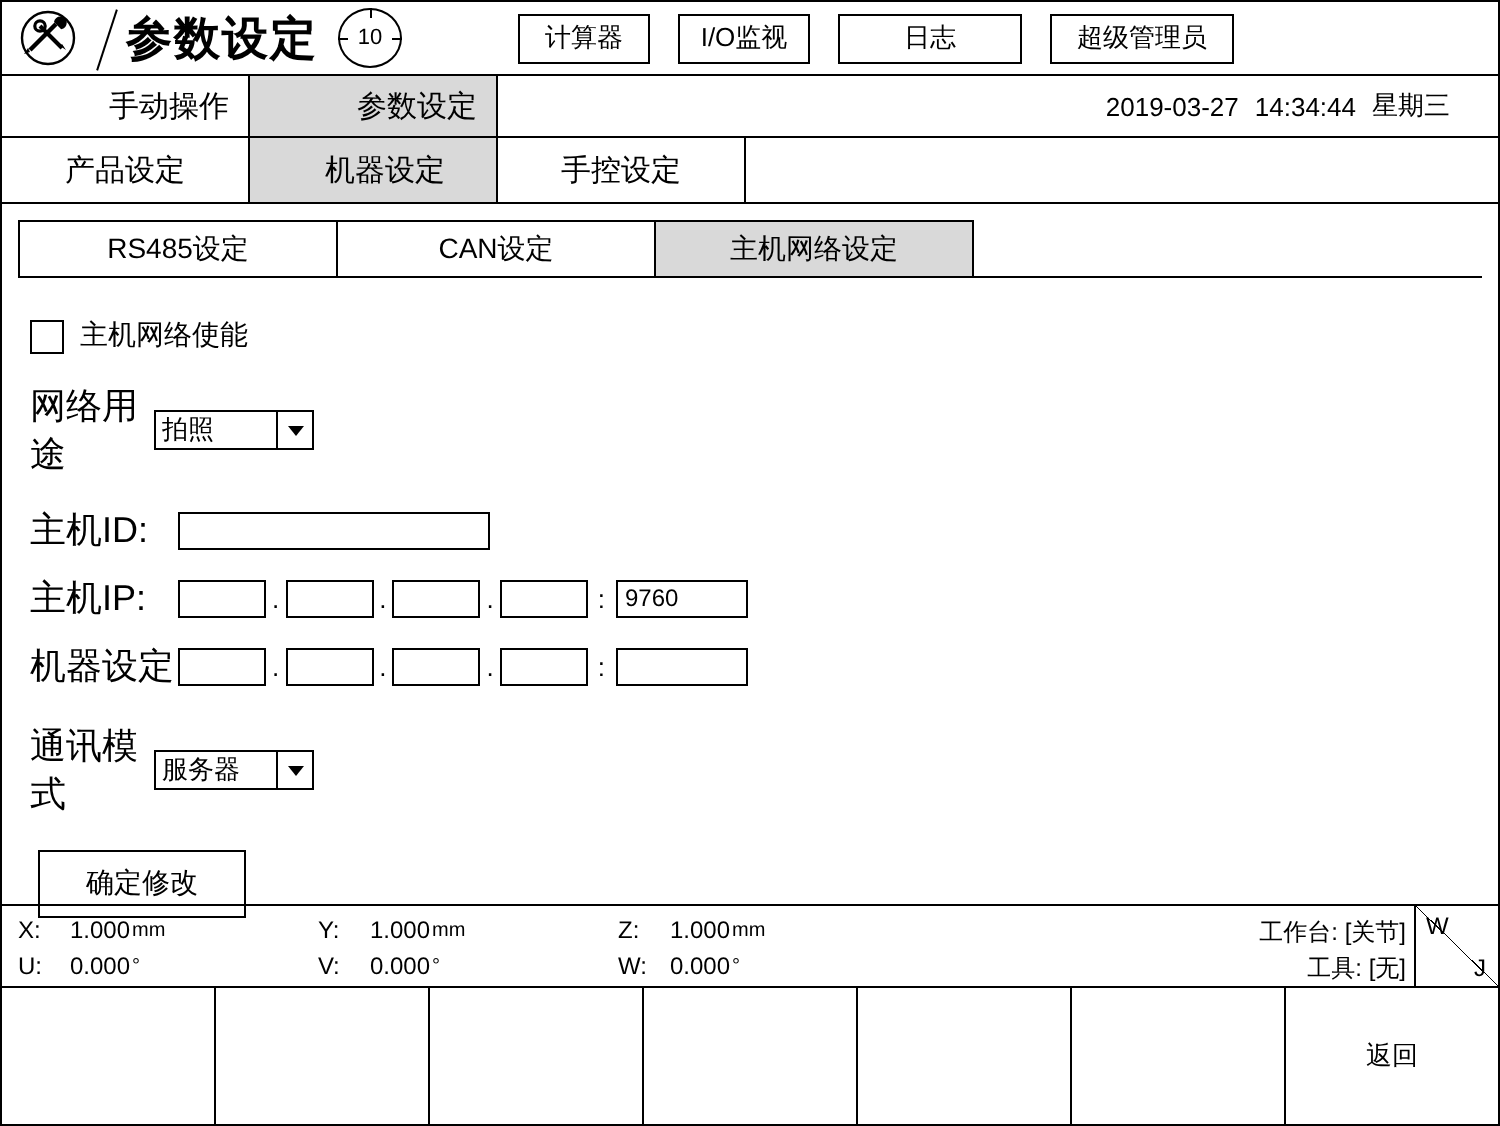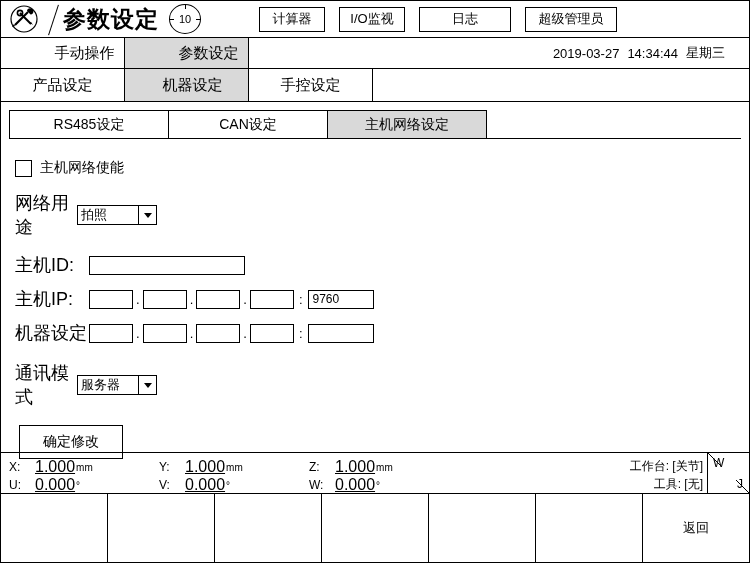--- a/index.html
+++ b/index.html
@@ -292,21 +292,21 @@
     position: absolute;
     display: flex;
     width: 100%;
   }
   .coord-cell {
     width: 150px;
     display: flex;
     align-items: center;
   }
   .coord-name { width: 26px; padding-left: 8px; }
-  .coord-val  { font-size: 16px; text-decoration: underline; }
+  .coord-val  { font-size: 12px; }
   .coord-unit { font-size: 10px; padding-left: 1px; }
   .right-status {
     width: 190px;
     position: relative;
     font-size: 12px;
     text-align: right;
     padding-right: 52px;
     box-sizing: border-box;
   }
   .rs-line { position: absolute; right: 46px; }

